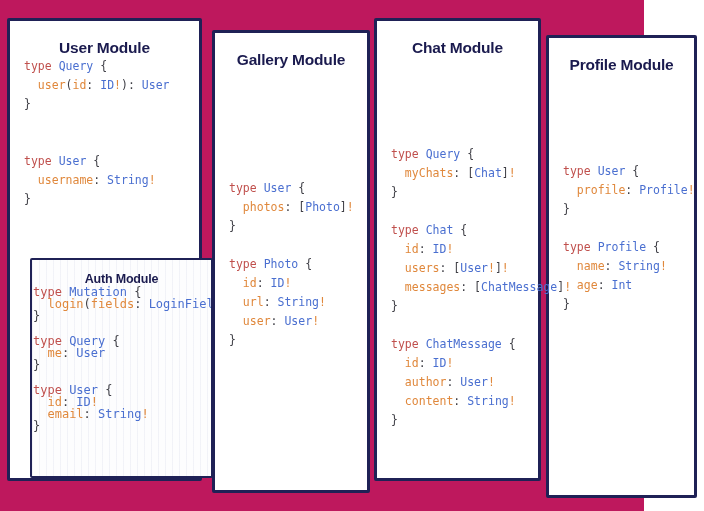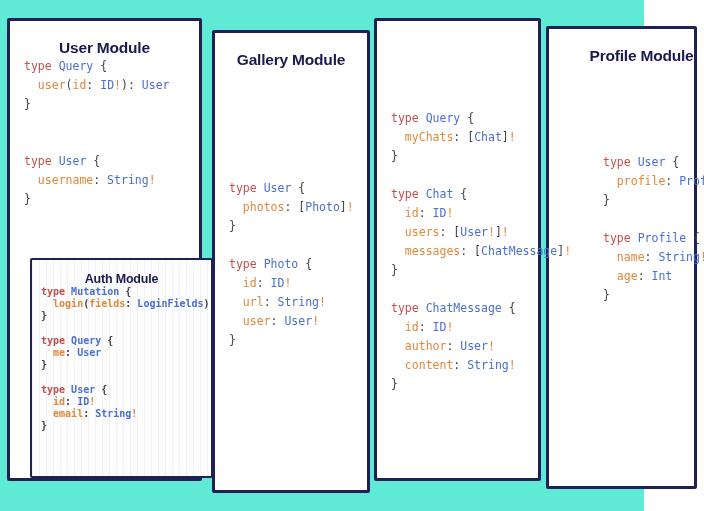--- a/index.html
+++ b/index.html
@@ -13,36 +13,36 @@
     position: relative;
     font-family: "Liberation Sans", sans-serif;
     overflow: hidden;
   }
 
   .canvas {
     position: absolute;
     left: 0; top: 0;
     width: 644px;
     height: 511px;
-    background: #5eead4;
+    background: #be185d;
   }
 
   .panel {
     position: absolute;
     box-sizing: border-box;
     background: #ffffff;
     border: 3px solid #1f2156;
     border-radius: 2px;
   }
 
   
   #panel-user    { left: 7px;   top: 18px; width: 195px; height: 463px; }
   #panel-gallery { left: 212px; top: 30px; width: 158px; height: 463px; }
   #panel-chat    { left: 374px; top: 18px; width: 167px; height: 463px; }
-  #panel-profile { left: 546px; top: 26px; width: 151px; height: 463px; padding-left: 40px; }
+  #panel-profile { left: 546px; top: 35px; width: 151px; height: 463px; }
 
   
   #panel-auth {
     position: absolute;
     left: 20px;
     top: 237px;
     width: 183px;
     height: 220px;
     box-sizing: border-box;
     background: #fdfdfe;
@@ -88,24 +88,23 @@
     color: #3f3f46;
     position: relative;
     z-index: 2;
   }
   .code-lg {
     font-size: 11.5px;
     line-height: 19px;
     margin-left: 14px;
   }
   .code-sm {
-    font-size: 10px;
+    font-size: 12px;
     line-height: 12.2px;
-    margin-left: 9px;
-    font-weight: bold;
+    margin-left: 1px;
   }
 
   .k   { color: #c0504d; }   
   .t   { color: #4a6fd0; }   
   .f   { color: #e0883c; }   
   .p   { color: #3f3f46; }   
   .b   { color: #e0883c; }   
 
   .blank { display: block; }
 </style>
@@ -123,20 +122,21 @@
       <div class="code code-sm"><div><span class="k">type </span><span class="t">Mutation</span><span class="p"> {</span></div><div><span class="p">  </span><span class="f">login</span><span class="p">(</span><span class="f">fields</span><span class="p">: </span><span class="t">LoginFields</span><span class="p">): </span><span class="t">User</span></div><div><span class="p">}</span></div><div class="blank">&nbsp;</div><div><span class="k">type </span><span class="t">Query</span><span class="p"> {</span></div><div><span class="p">  </span><span class="f">me</span><span class="p">: </span><span class="t">User</span></div><div><span class="p">}</span></div><div class="blank">&nbsp;</div><div><span class="k">type </span><span class="t">User</span><span class="p"> {</span></div><div><span class="p">  </span><span class="f">id</span><span class="p">: </span><span class="t">ID</span><span class="b">!</span></div><div><span class="p">  </span><span class="f">email</span><span class="p">: </span><span class="t">String</span><span class="b">!</span></div><div><span class="p">}</span></div></div>
     </div>
   </div>
 
   <div class="panel" id="panel-gallery">
     <div class="panel-title">Gallery Module</div>
     <div class="code code-lg" style="margin-top: 110px;"><div><span class="k">type </span><span class="t">User</span><span class="p"> {</span></div><div><span class="p">  </span><span class="f">photos</span><span class="p">: </span><span class="p">[</span><span class="t">Photo</span><span class="p">]</span><span class="b">!</span></div><div><span class="p">}</span></div><div class="blank">&nbsp;</div><div><span class="k">type </span><span class="t">Photo</span><span class="p"> {</span></div><div><span class="p">  </span><span class="f">id</span><span class="p">: </span><span class="t">ID</span><span class="b">!</span></div><div><span class="p">  </span><span class="f">url</span><span class="p">: </span><span class="t">String</span><span class="b">!</span></div><div><span class="p">  </span><span class="f">user</span><span class="p">: </span><span class="t">User</span><span class="b">!</span></div><div><span class="p">}</span></div></div>
   </div>
 
   <div class="panel" id="panel-chat">
+    <div class="panel-title">Chat Module</div>
     <div class="code code-lg" style="margin-top: 88px;"><div><span class="k">type </span><span class="t">Query</span><span class="p"> {</span></div><div><span class="p">  </span><span class="f">myChats</span><span class="p">: </span><span class="p">[</span><span class="t">Chat</span><span class="p">]</span><span class="b">!</span></div><div><span class="p">}</span></div><div class="blank">&nbsp;</div><div><span class="k">type </span><span class="t">Chat</span><span class="p"> {</span></div><div><span class="p">  </span><span class="f">id</span><span class="p">: </span><span class="t">ID</span><span class="b">!</span></div><div><span class="p">  </span><span class="f">users</span><span class="p">: </span><span class="p">[</span><span class="t">User</span><span class="b">!</span><span class="p">]</span><span class="b">!</span></div><div><span class="p">  </span><span class="f">messages</span><span class="p">: </span><span class="p">[</span><span class="t">ChatMessage</span><span class="p">]</span><span class="b">!</span></div><div><span class="p">}</span></div><div class="blank">&nbsp;</div><div><span class="k">type </span><span class="t">ChatMessage</span><span class="p"> {</span></div><div><span class="p">  </span><span class="f">id</span><span class="p">: </span><span class="t">ID</span><span class="b">!</span></div><div><span class="p">  </span><span class="f">author</span><span class="p">: </span><span class="t">User</span><span class="b">!</span></div><div><span class="p">  </span><span class="f">content</span><span class="p">: </span><span class="t">String</span><span class="b">!</span></div><div><span class="p">}</span></div></div>
   </div>
 
   <div class="panel" id="panel-profile">
     <div class="panel-title">Profile Module</div>
     <div class="code code-lg" style="margin-top: 88px;"><div><span class="k">type </span><span class="t">User</span><span class="p"> {</span></div><div><span class="p">  </span><span class="f">profile</span><span class="p">: </span><span class="t">Profile</span><span class="b">!</span></div><div><span class="p">}</span></div><div class="blank">&nbsp;</div><div><span class="k">type </span><span class="t">Profile</span><span class="p"> {</span></div><div><span class="p">  </span><span class="f">name</span><span class="p">: </span><span class="t">String</span><span class="b">!</span></div><div><span class="p">  </span><span class="f">age</span><span class="p">: </span><span class="t">Int</span></div><div><span class="p">}</span></div></div>
   </div>
 
 </div>
 

